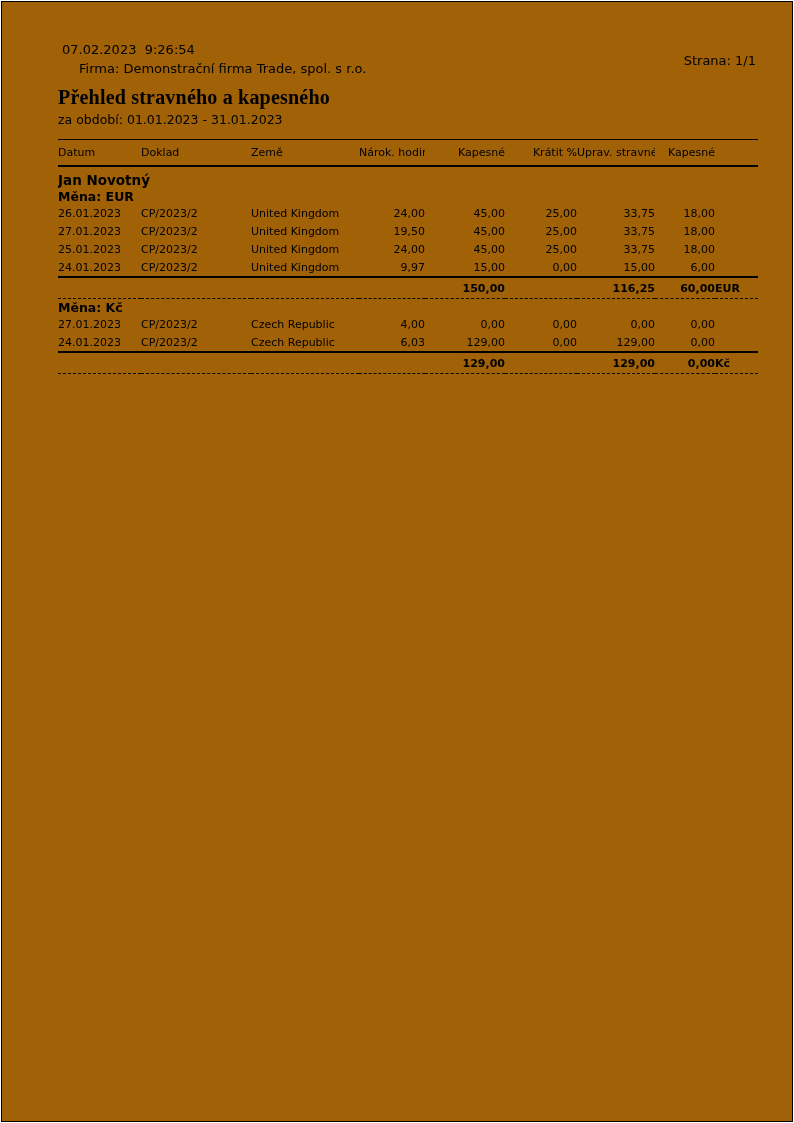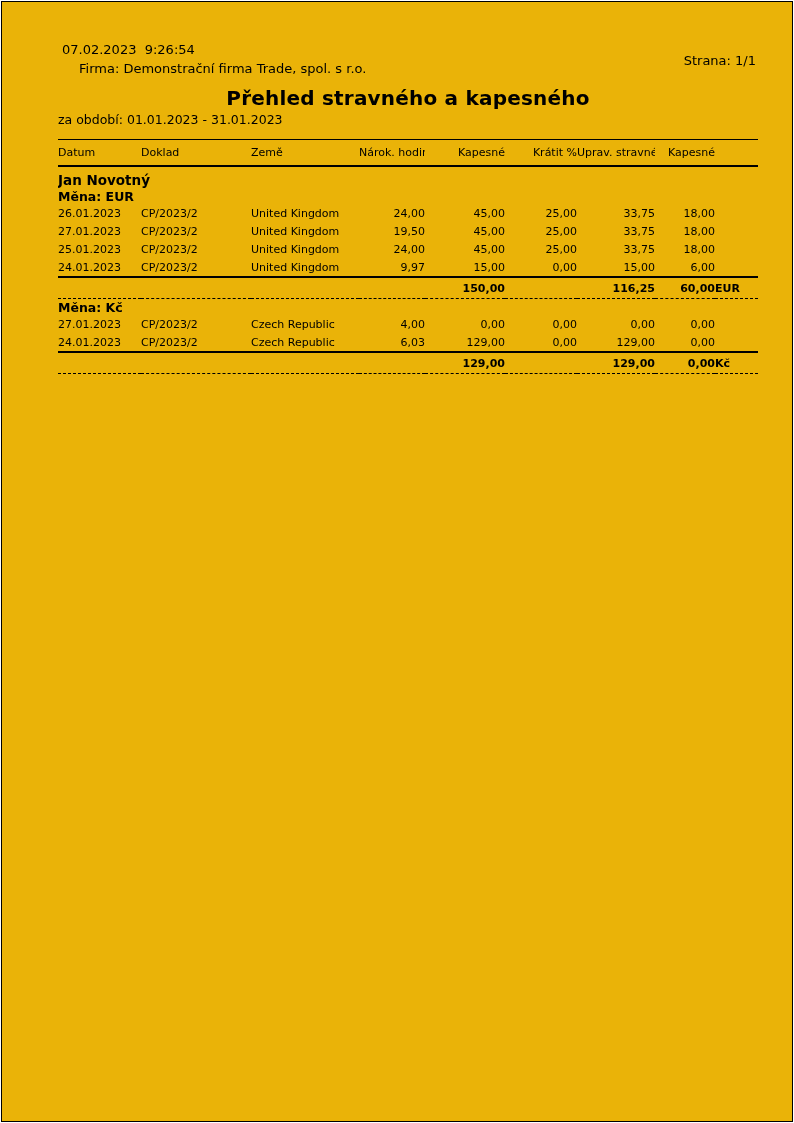--- a/index.html
+++ b/index.html
@@ -8,38 +8,39 @@
     background: #ffffff;
     color: #000000;
     font-family: "DejaVu Sans", "Liberation Sans", sans-serif;
     position: relative;
     overflow: hidden;
   }
   .page {
     position: absolute;
     top: 1px; left: 1px; right: 1px; bottom: 1px;
     border: 1px solid #000000;
-    background: #eab308;
+    background: #a16207;
   }
   .gen-datetime {
     position: absolute; left: 60px; top: 40px;
     font-size: 13px; white-space: pre;
   }
   .company-line {
     position: absolute; left: 77px; top: 59px;
     font-size: 13px; white-space: pre;
   }
   .page-number {
     position: absolute; left: 56px; top: 51px; width: 698px;
     text-align: right; font-size: 13px; white-space: pre;
   }
   .report-title {
     position: absolute; left: 56px; top: 84px; width: 700px;
-    text-align: center; font-size: 20px; font-weight: bold;
+    text-align: left; font-size: 20px; font-weight: bold;
     letter-spacing: 0.2px;
+    font-family: Liberation Serif, serif;
   }
   .report-period {
     position: absolute; left: 56px; top: 110px; width: 700px;
     text-align: left; font-size: 12.5px;
   }
   table.allowance-table {
     position: absolute; left: 56px; top: 137px;
     width: 700px;
     border-collapse: collapse;
     table-layout: fixed;

